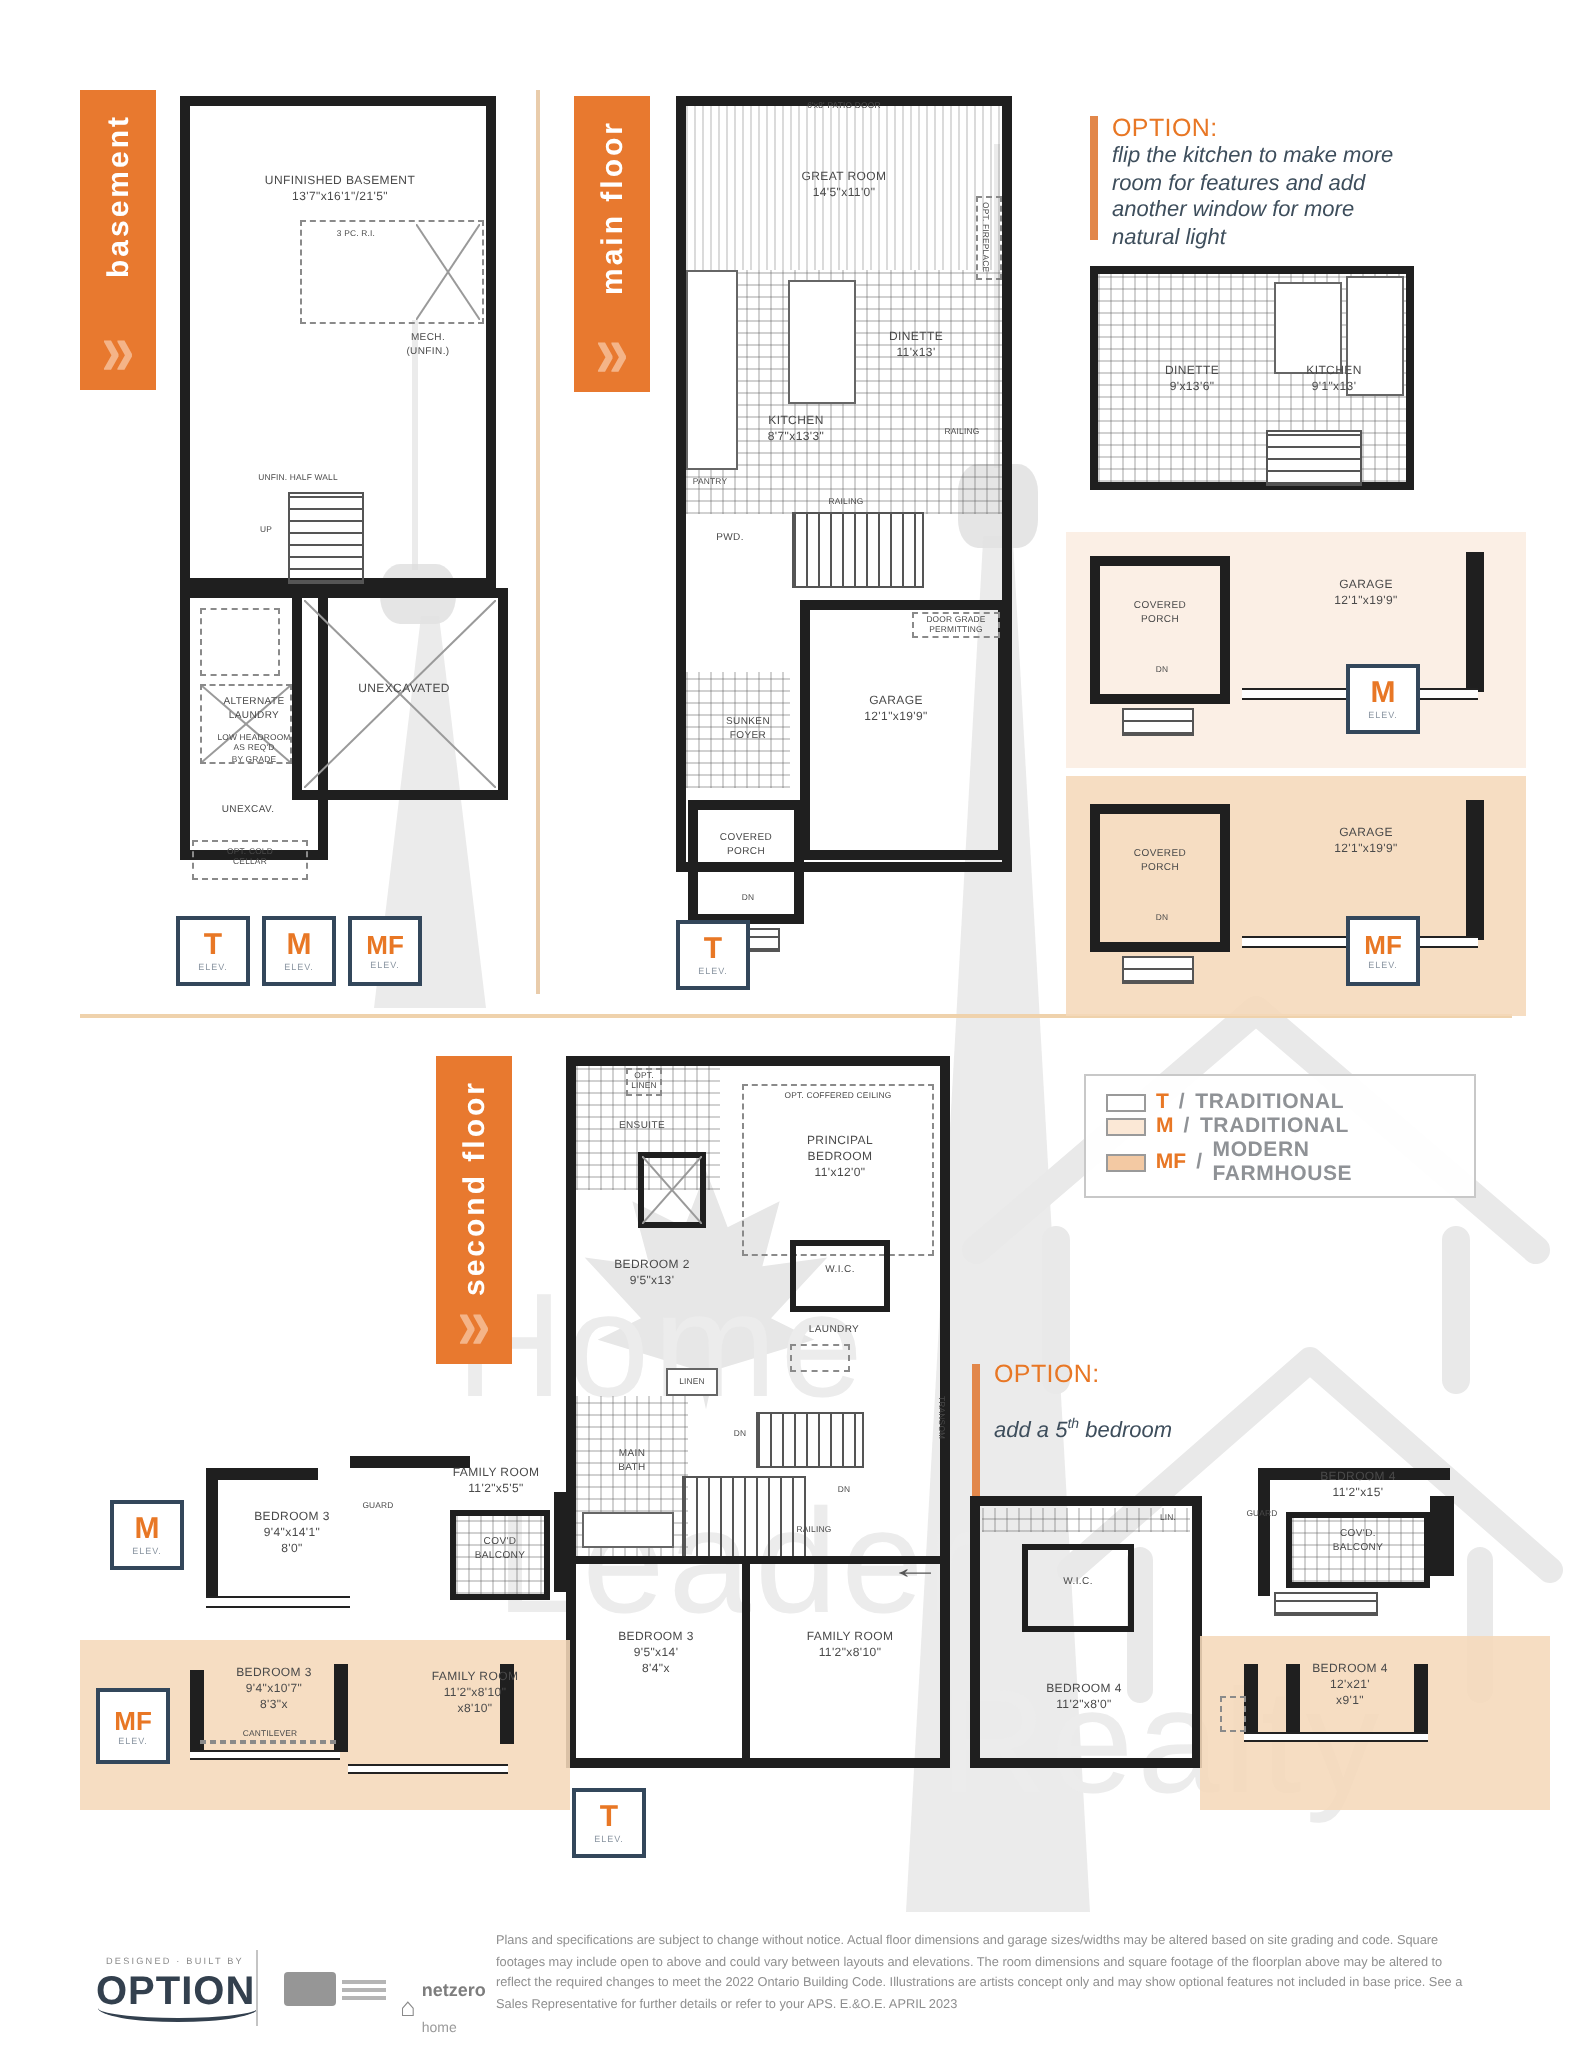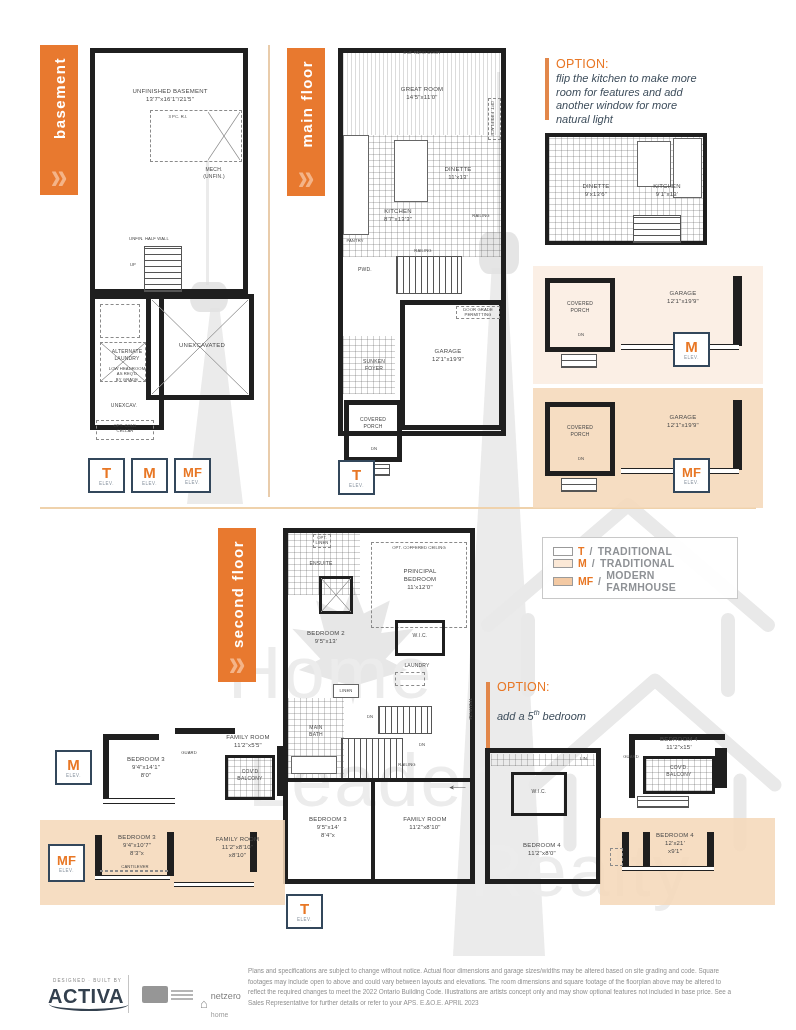--- a/index.html
+++ b/index.html
@@ -68,21 +68,21 @@
   
   .designed{position:absolute;font-size:4.6px;letter-spacing:1.1px;color:#8a8a8a;z-index:2;}
   .brand{position:absolute;font-size:20px;font-weight:800;color:#33404E;letter-spacing:.5px;z-index:2;}
   .swoosh{position:absolute;width:80px;height:7px;border-bottom:2px solid #33404E;
           border-radius:0 0 100% 100%/0 0 14px 14px;z-index:2;}
   .fdiv{position:absolute;width:1px;background:#c4c4c4;z-index:2;}
   .certbox{position:absolute;z-index:2;display:flex;align-items:center;gap:3px;}
   .es-badge{width:26px;height:17px;background:#969696;border-radius:2px;}
   .es-lines span{display:block;width:22px;height:2px;background:#b5b5b5;margin:2px 0;}
   .nz-house{font-size:13px;color:#8a8a8a;line-height:1;}
-  .nz-text{font-size:9px;font-weight:normal;color:#7d7d7d;line-height:1;}
+  .nz-text{font-size:9px;font-weight:bold;color:#7d7d7d;line-height:1;}
   .nz-sub{font-size:7px;color:#9a9a9a;line-height:1;}
   .disclaimer{position:absolute;font-size:6.4px;line-height:1.65;color:#8f8f8f;z-index:2;text-align:left;}
 </style>
 </head>
 <body>
 
 <div class="page">
 
   <div class="wm tower" style="left:497px;top:72px;width:3px;height:162px;"></div>
   <div class="wm pod" style="left:479px;top:232px;width:40px;height:42px;"></div>
@@ -412,21 +412,21 @@
     <div class="lbl" style="left:160px;top:16px;width:75px;">FAMILY ROOM
 11'2"x8'10"
 x8'10"</div>
   </div>
   <div class="badge mf" style="left:48px;top:844px;width:37px;height:38px;">
     <span class="badge-letter">MF</span>
     <span class="badge-sub">ELEV.</span>
   </div>
 
   <div class="designed" style="left:53px;top:978px;">DESIGNED · BUILT BY</div>
-  <div class="brand" style="left:48px;top:985px;">ACTIVA</div>
+  <div class="brand" style="left:48px;top:985px;">OPTION</div>
   <div class="swoosh" style="left:49px;top:1002px;"></div>
   <div class="fdiv" style="left:128px;top:975px;height:38px;"></div>
   <div class="certbox" style="left:142px;top:986px;">
     <span class="es-badge"></span>
     <span class="es-lines">
         <span></span>
         <span></span>
         <span></span>
       </span>
   </div>

